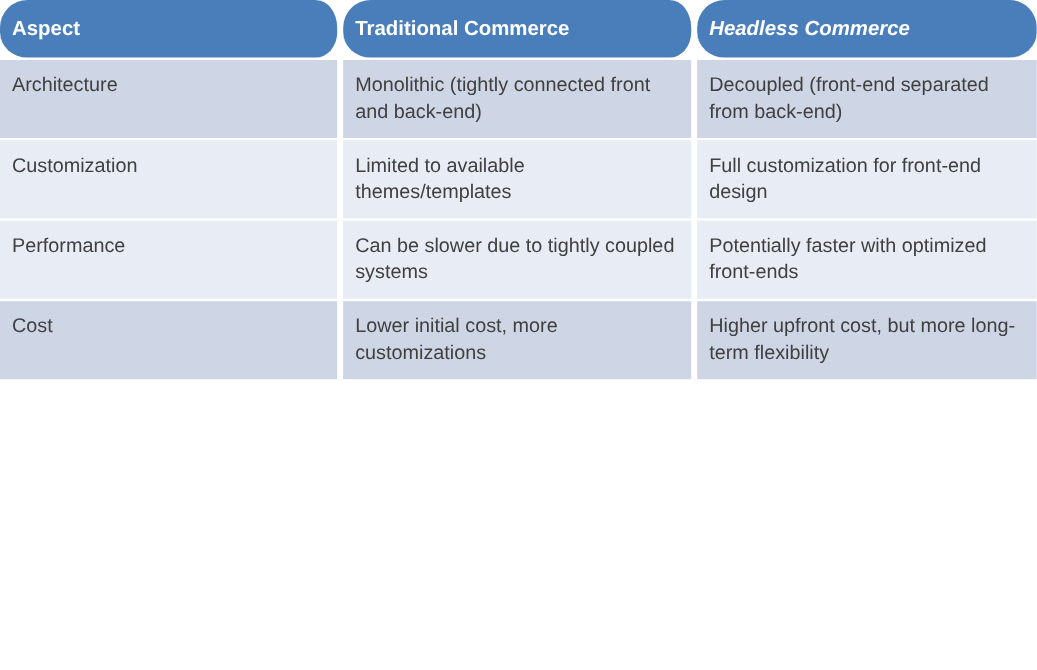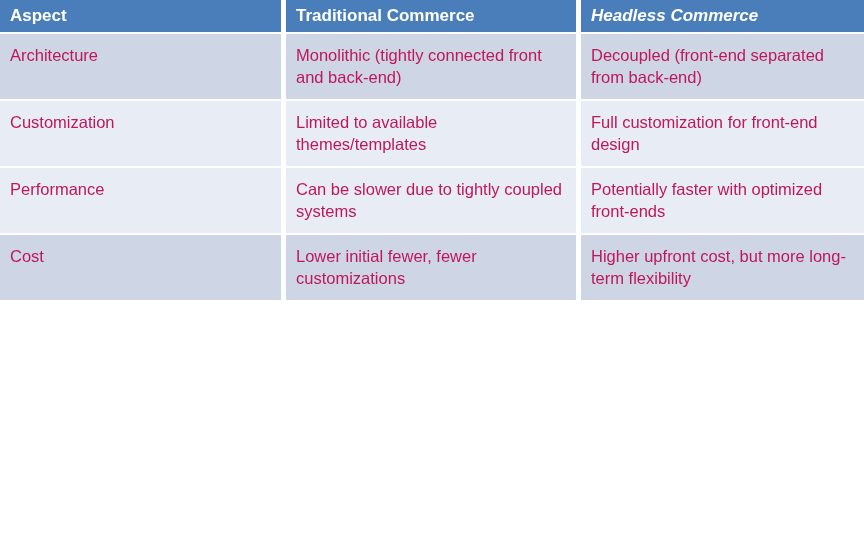--- a/index.html
+++ b/index.html
@@ -29,32 +29,33 @@
 
   
   thead th {
     background: #4A7EBB;
     color: #ffffff;
     font-weight: bold;
     font-size: 17px;
     text-align: left;
     vertical-align: middle;
     padding: 0 0 0 10px;
-    height: 34px;
+    height: 50px;
     box-sizing: border-box;
     border-right: 5px solid #ffffff;
     border-bottom: 2px solid #ffffff;
+    border-radius: 23px;
   }
   thead th.last-col { border-right: none; font-style: italic; }
 
   
   tbody td {
     font-size: 16.5px;
     line-height: 1.33;
-    color: #be185d;
+    color: #404040;
     text-align: left;
     vertical-align: top;
     padding: 11px 7px 10px 10px;
     box-sizing: border-box;
     border-right: 5px solid #ffffff;
     border-bottom: 2px solid #ffffff;
     word-wrap: break-word;
     overflow-wrap: break-word;
   }
   tbody td.last-col { border-right: none; }
@@ -90,17 +91,17 @@
       <td>Limited to available themes/templates</td>
       <td class="last-col">Full customization for front-end design</td>
     </tr>
     <tr class="band-light">
       <td>Performance</td>
       <td>Can be slower due to tightly coupled systems</td>
       <td class="last-col">Potentially faster with optimized front-ends</td>
     </tr>
     <tr class="band-dark last-row">
       <td>Cost</td>
-      <td>Lower initial fewer, fewer customizations</td>
+      <td>Lower initial cost, more customizations</td>
       <td class="last-col">Higher upfront cost, but more long-term flexibility</td>
     </tr>
   </tbody>
 </table>
 
 </body></html>

